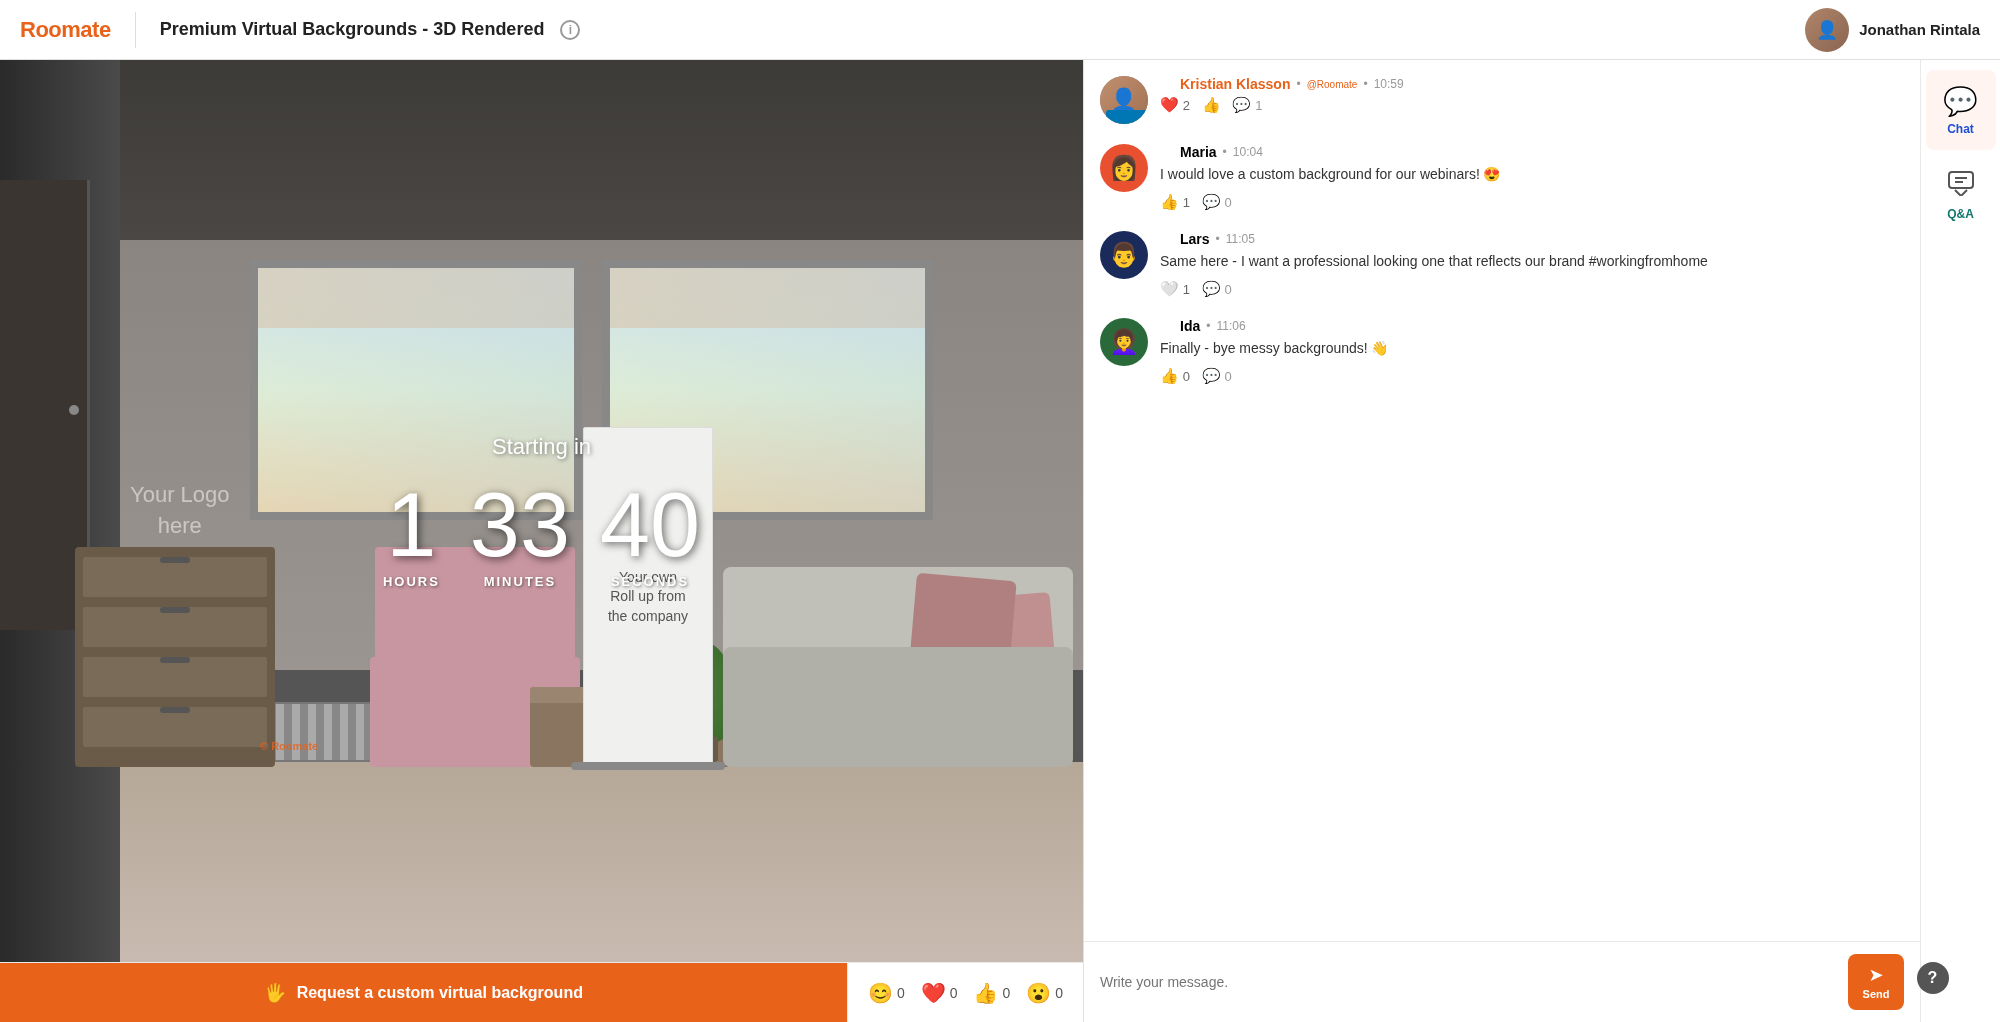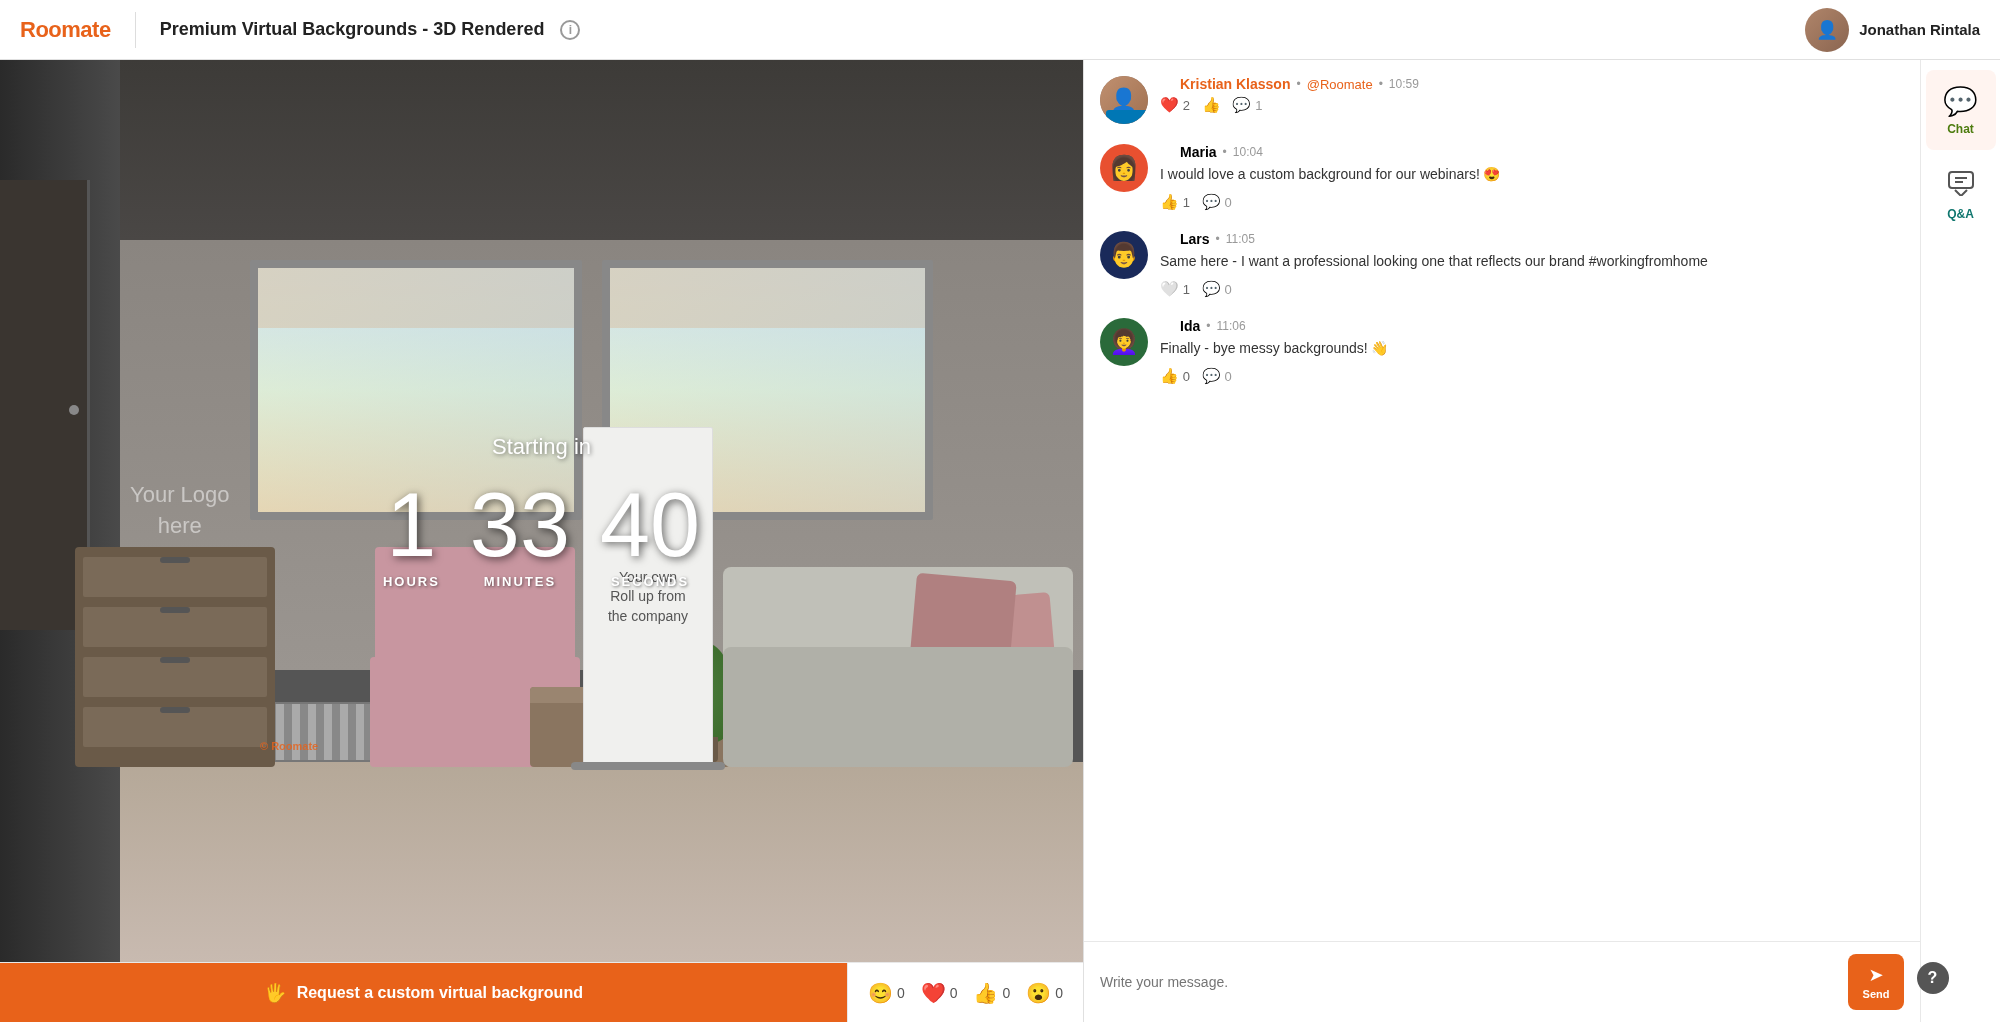--- a/index.html
+++ b/index.html
@@ -245,21 +245,21 @@
     .linkedin-badge {
       position: absolute; bottom: -2px; right: -2px;
       width: 16px; height: 16px; background: #0077b5; border-radius: 3px;
       display: flex; align-items: center; justify-content: center;
       color: #fff; font-size: 15px; font-weight: normal; padding-left: 44px;
     }
     .msg-content { flex: 1; }
     .msg-header { display: flex; align-items: center; gap: 6px; margin-bottom: 4px; }
     .msg-name { font-weight: 700; font-size: 14px; padding-left: 20px; }
     .msg-name-orange { color: #E8621A; }
-    .msg-roomate { color: #E8621A; font-size: 13px; font-weight: 500; }
+    .msg-roomate { color: #E8621A; font-size: 10px; font-weight: 500; }
     .msg-time { color: #999; font-size: 12px; }
     .msg-dot { color: #999; font-size: 12px; }
     .msg-text { font-size: 14px; color: #333; line-height: 1.5; margin-bottom: 8px; }
     .msg-reactions { display: flex; align-items: center; gap: 12px; }
     .reaction-count {
       display: flex; align-items: center; gap: 4px;
       font-size: 13px; color: #666; cursor: pointer;
     }
     .reaction-icon { font-size: 15px; }
     .comment-icon { color: #999; }
@@ -270,21 +270,21 @@
       display: flex; flex-direction: column; align-items: center; padding-top: 10px; gap: 4px;
     }
     .side-tab {
       width: 70px; height: 80px; display: flex; flex-direction: column;
       align-items: center; justify-content: center; gap: 4px;
       cursor: pointer; border-radius: 8px;
     }
     .side-tab.active { background: #fff4f0; }
     .side-tab-icon { font-size: 28px; }
     .side-tab-label { font-size: 12px; font-weight: 600; }
-    .side-tab.active .side-tab-label { color: #4d7c0f; }
+    .side-tab.active .side-tab-label { color: #1d4ed8; }
     .side-tab-qa { color: #0f766e; }
 
     
     .message-input-area {
       border-top: 1px solid #e8e8e8; padding: 12px 16px;
       display: flex; align-items: center; gap: 10px;
     }
     .message-input {
       flex: 1; border: none; outline: none; font-size: 14px; color: #999;
       background: transparent;

